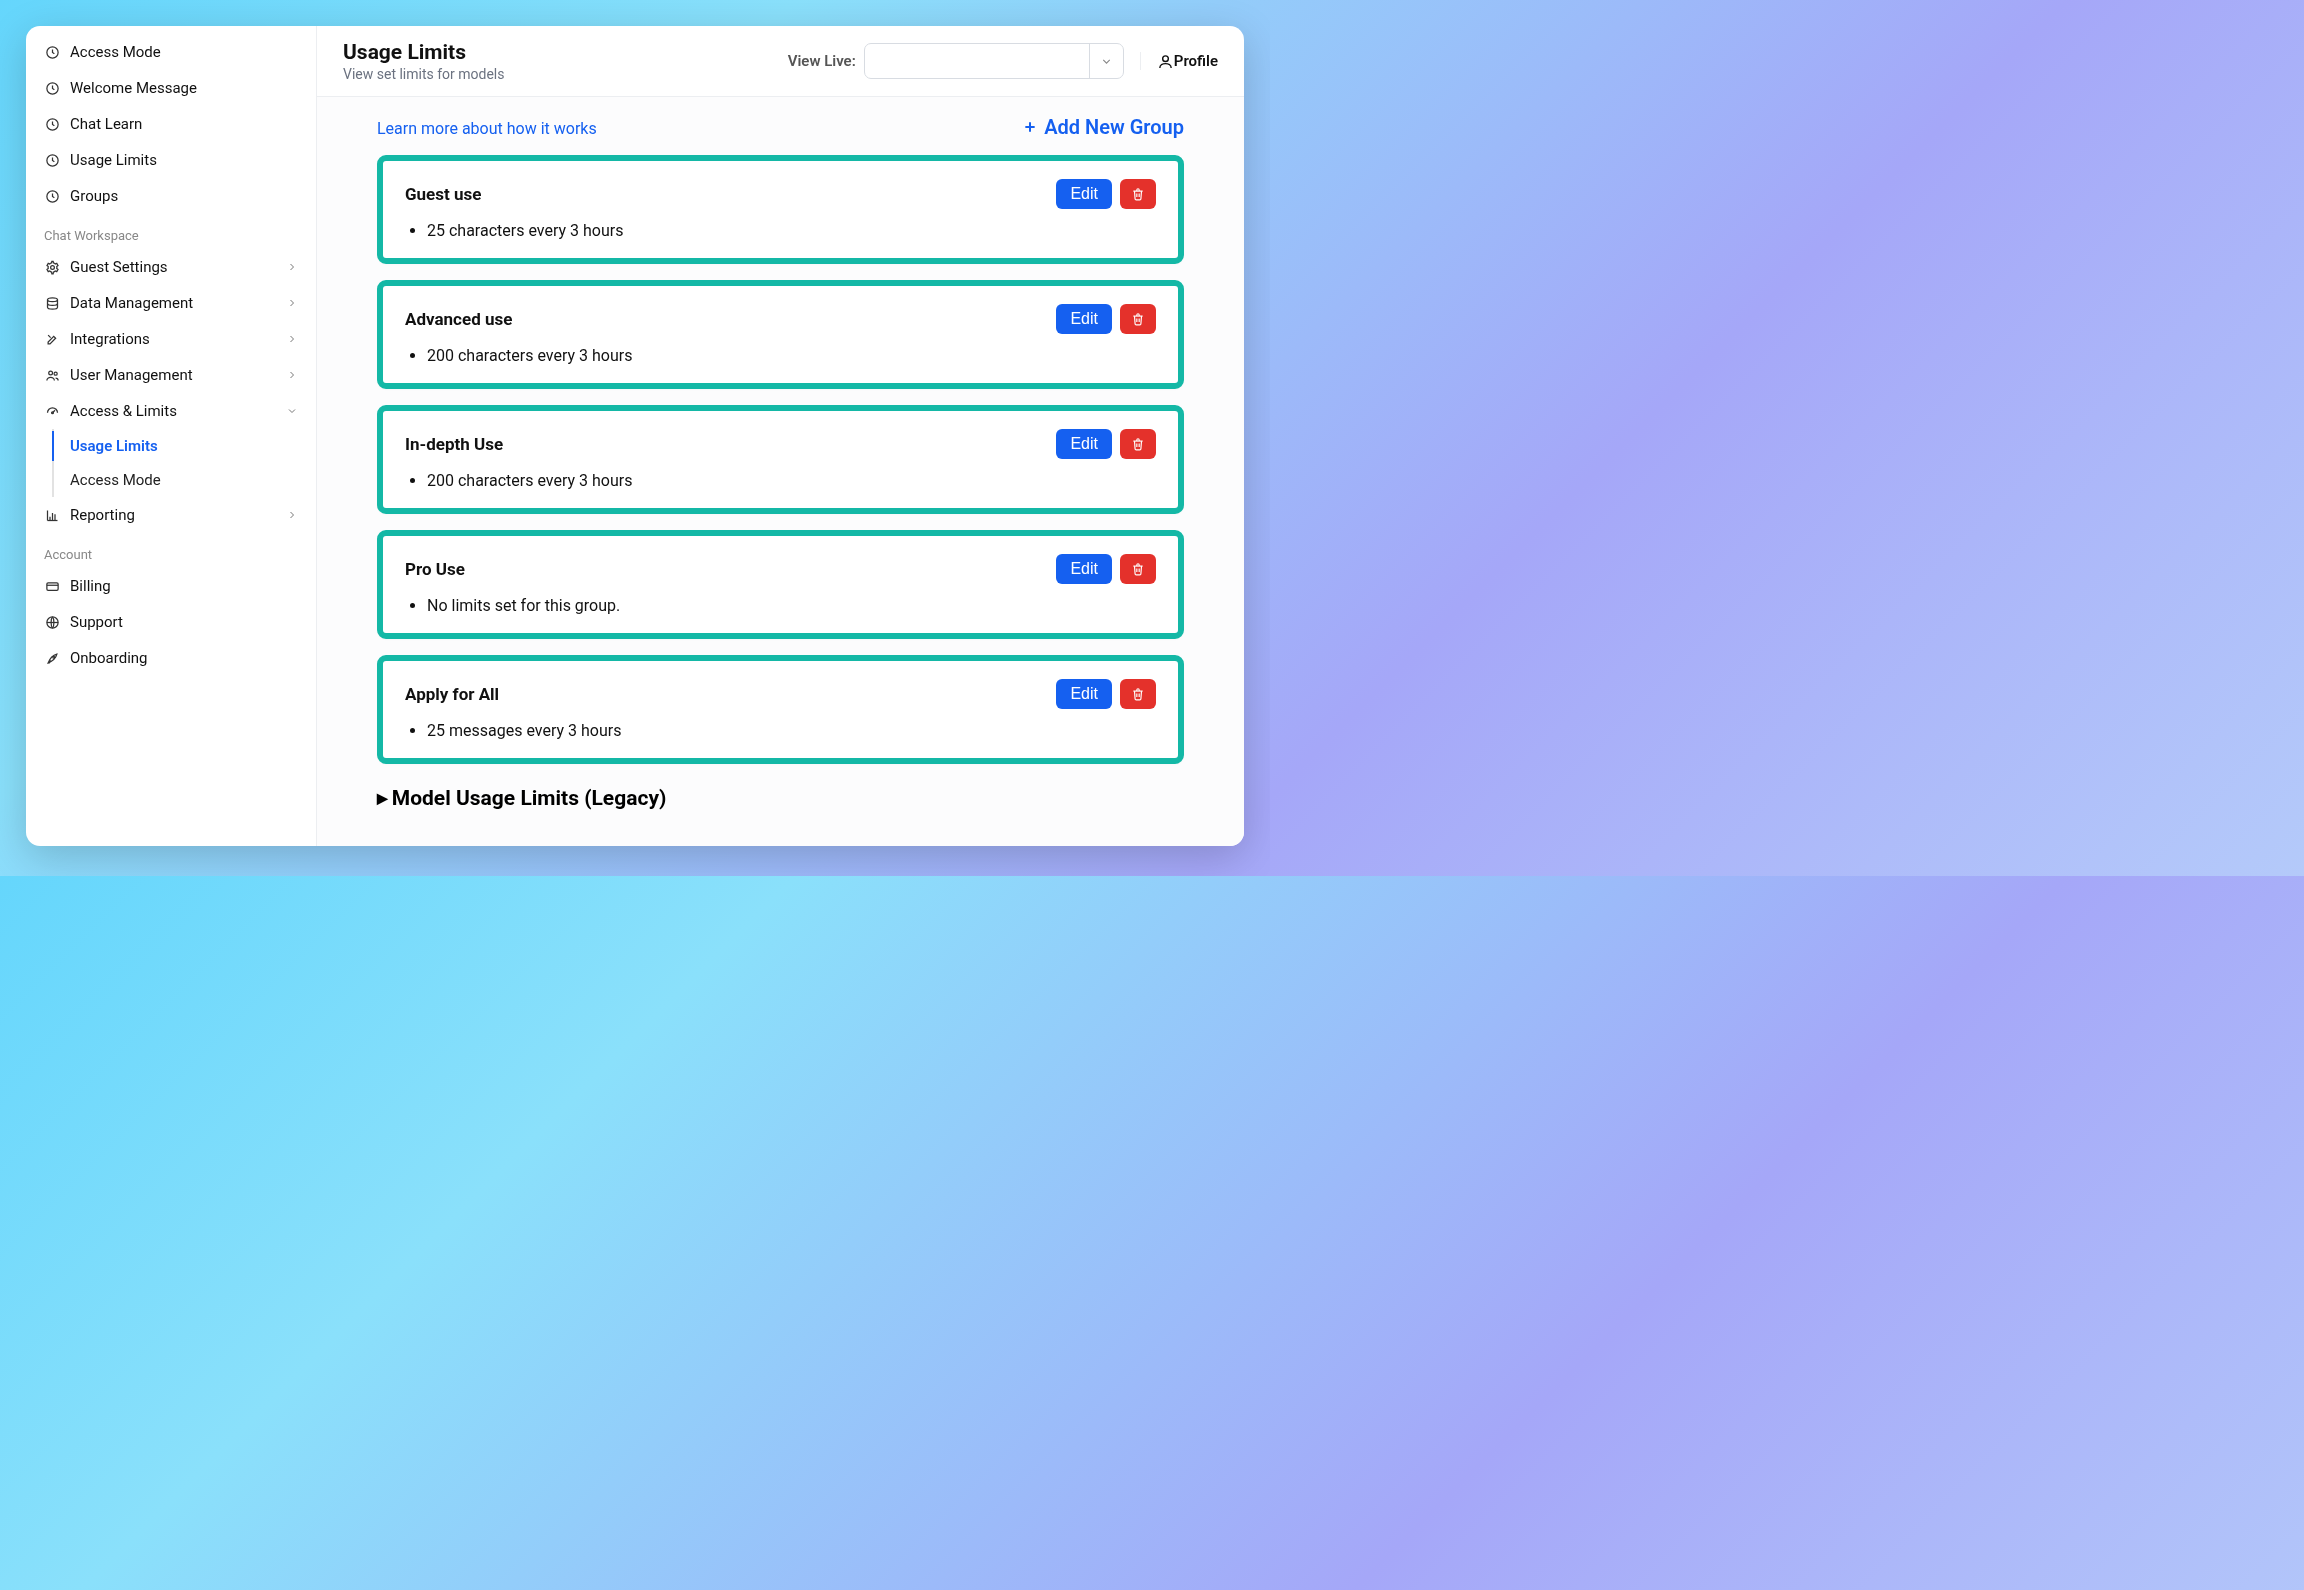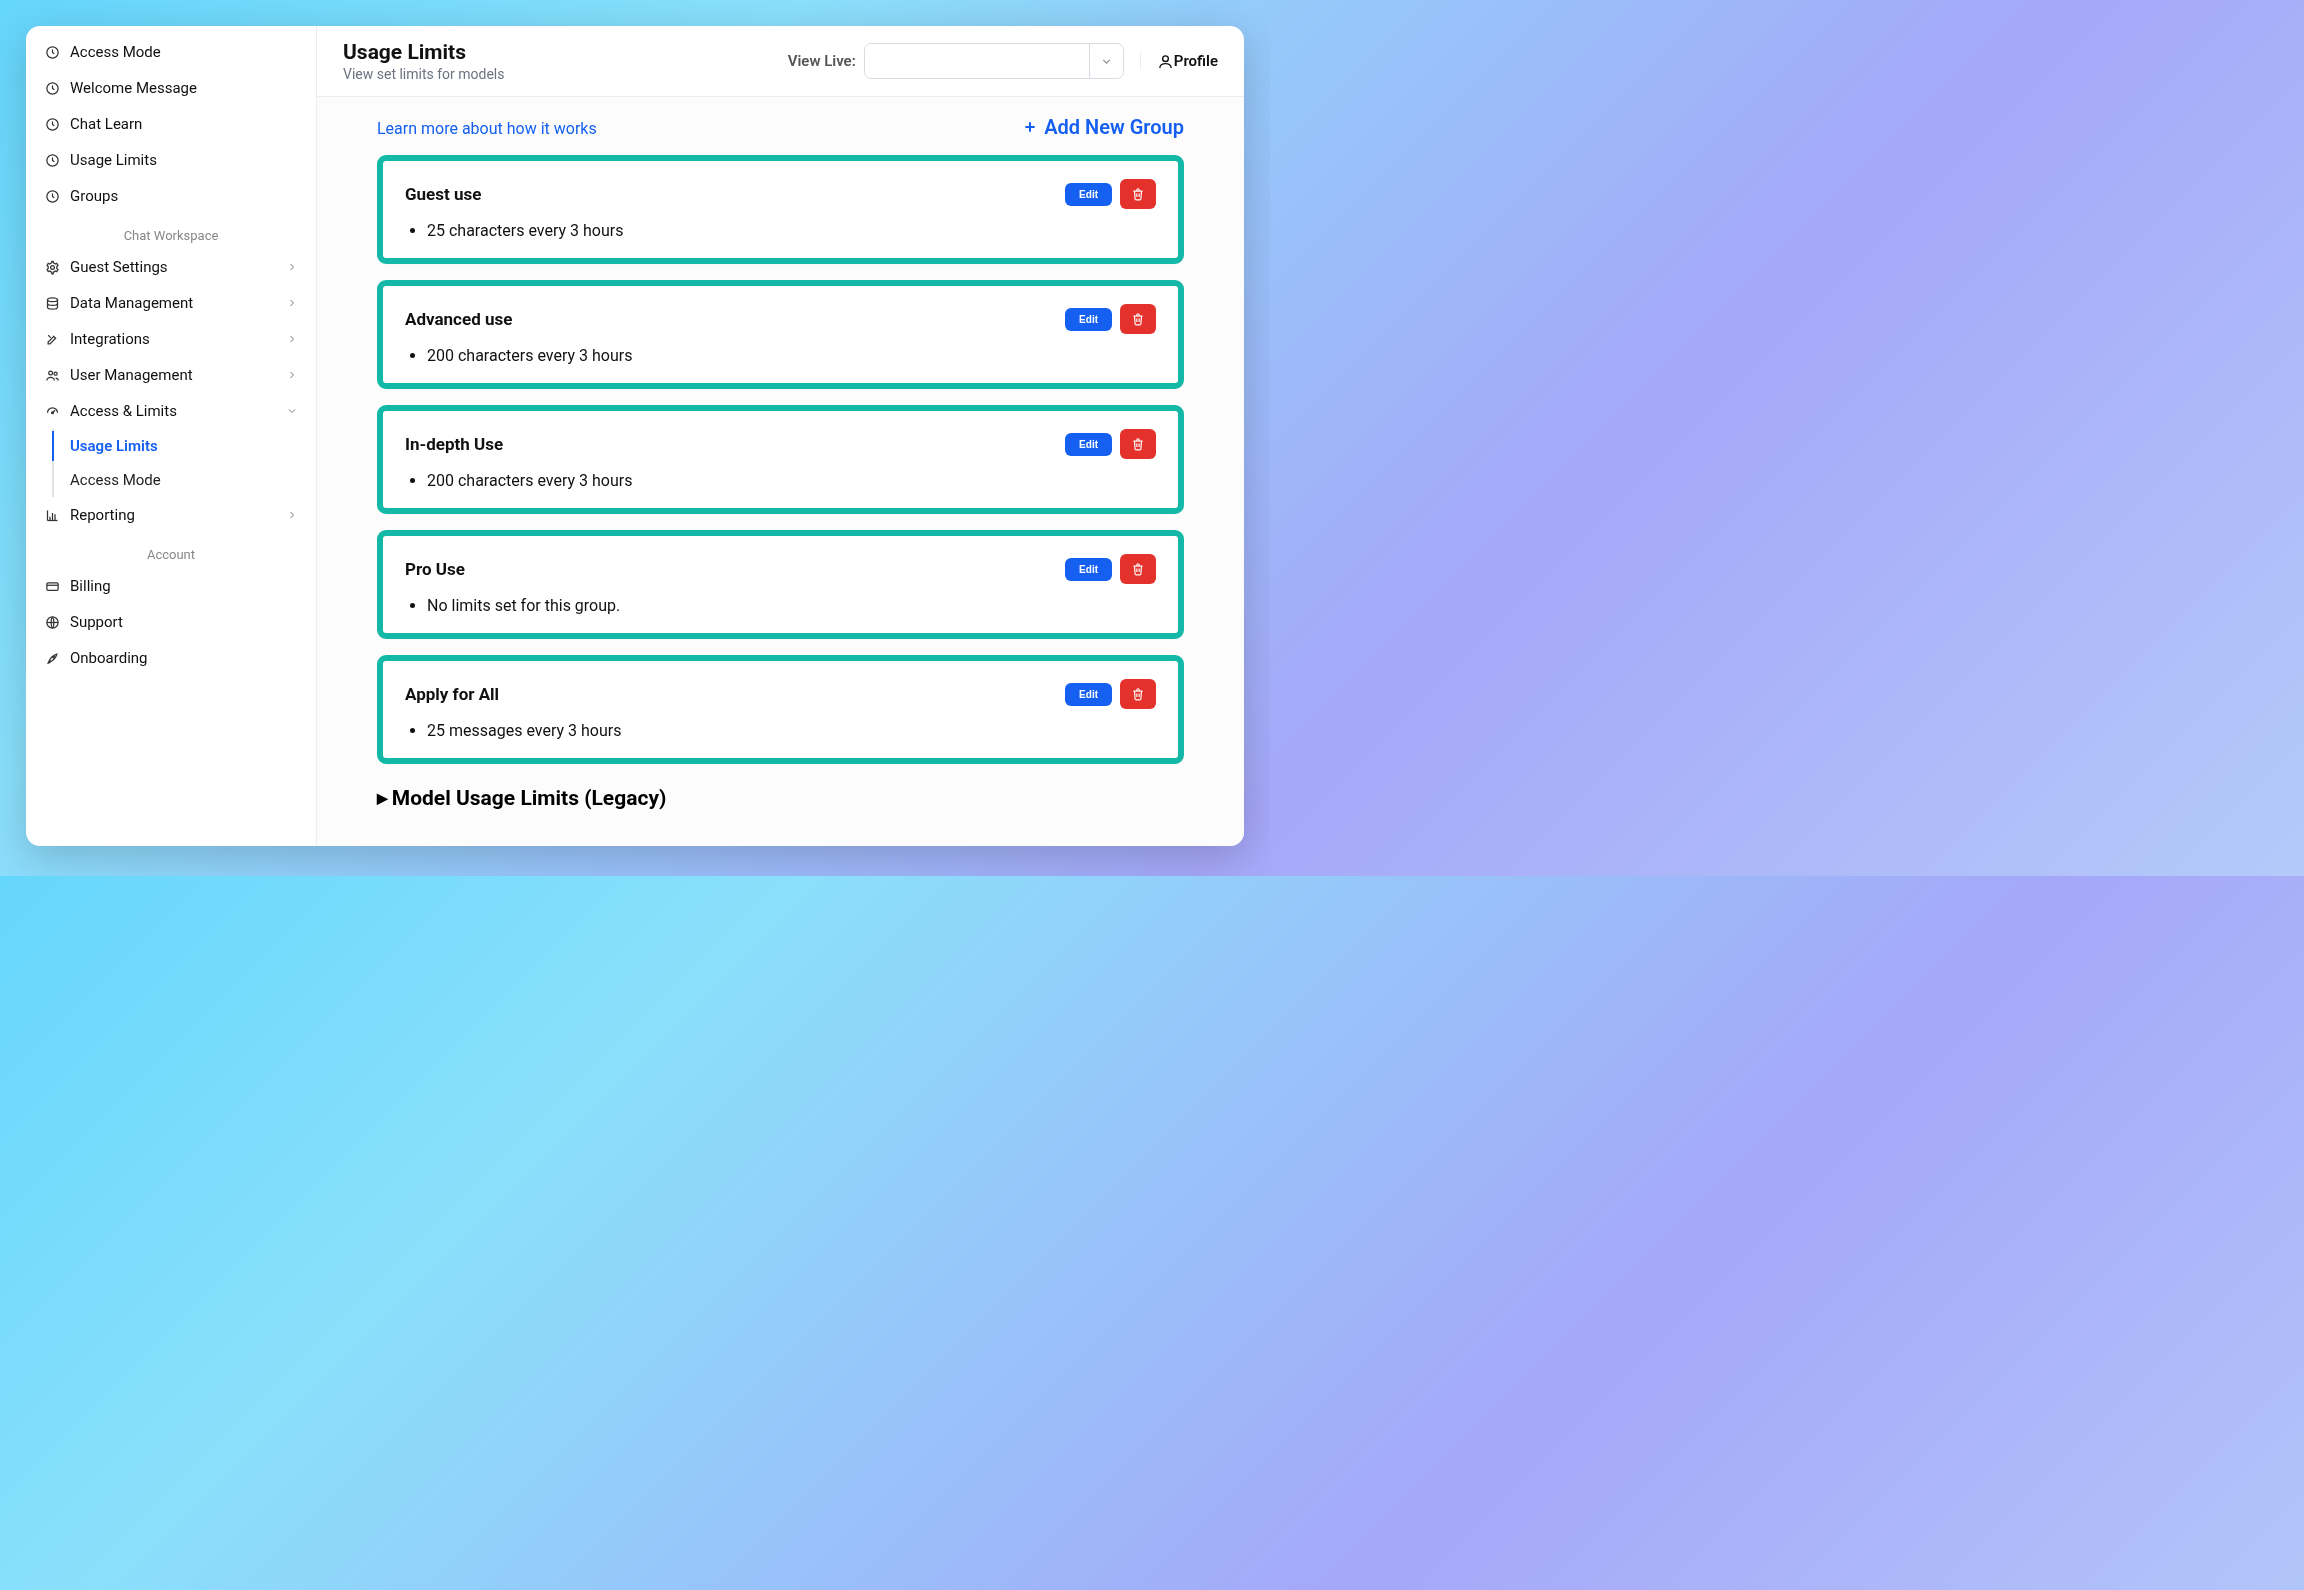--- a/index.html
+++ b/index.html
@@ -40,21 +40,20 @@
 .nav-item .icon {
   width: 16px; height: 16px; margin-right: 10px; display:inline-flex; align-items:center; justify-content:center;
   color:#333;
 }
 .nav-item .label { flex: 1; }
 .nav-item .chev { color:#777; }
 .section-header {
   font-size: 13px;
   color: #888;
   padding: 14px 12px 6px 12px;
-  text-align: center;
 }
 .subnav {
   border-left: 2px solid #e2e2e2;
   margin-left: 20px;
   padding-left: 0;
 }
 .subnav-item {
   padding: 8px 12px 8px 16px;
   font-size: 15px;
   color: #222;
@@ -120,21 +119,21 @@
   cursor:pointer;
 }
 
 .card {
   background:#fff; border:6px solid #14b8a6; border-radius:9px;
   padding: 18px 22px; margin-top: 16px;
   box-shadow: 0 1px 2px rgba(0,0,0,0.02);
 }
 .card-head { display:flex; align-items:center; }
 .card-title { font-size: 17px; font-weight:700; color:#111; flex:1; }
-.btn { border:none; border-radius:6px; padding:6px 14px; font-size:10px; font-weight:700; cursor:pointer; }
+.btn { border:none; border-radius:6px; padding:6px 14px; font-size:16px; font-weight:400; cursor:pointer; }
 .btn-edit { background:#1560f0; color:#fff; margin-right:8px; }
 .btn-del { background:#e4312b; color:#fff; width:36px; height:30px; display:inline-flex; align-items:center; justify-content:center; padding:0; }
 .card ul { list-style: disc; padding-left: 22px; margin-top: 12px; }
 .card li { font-size: 16px; color:#111; }
 
 .legacy-title {
   margin-top: 22px;
   display: flex;
   align-items: center;
   gap: 4px;

